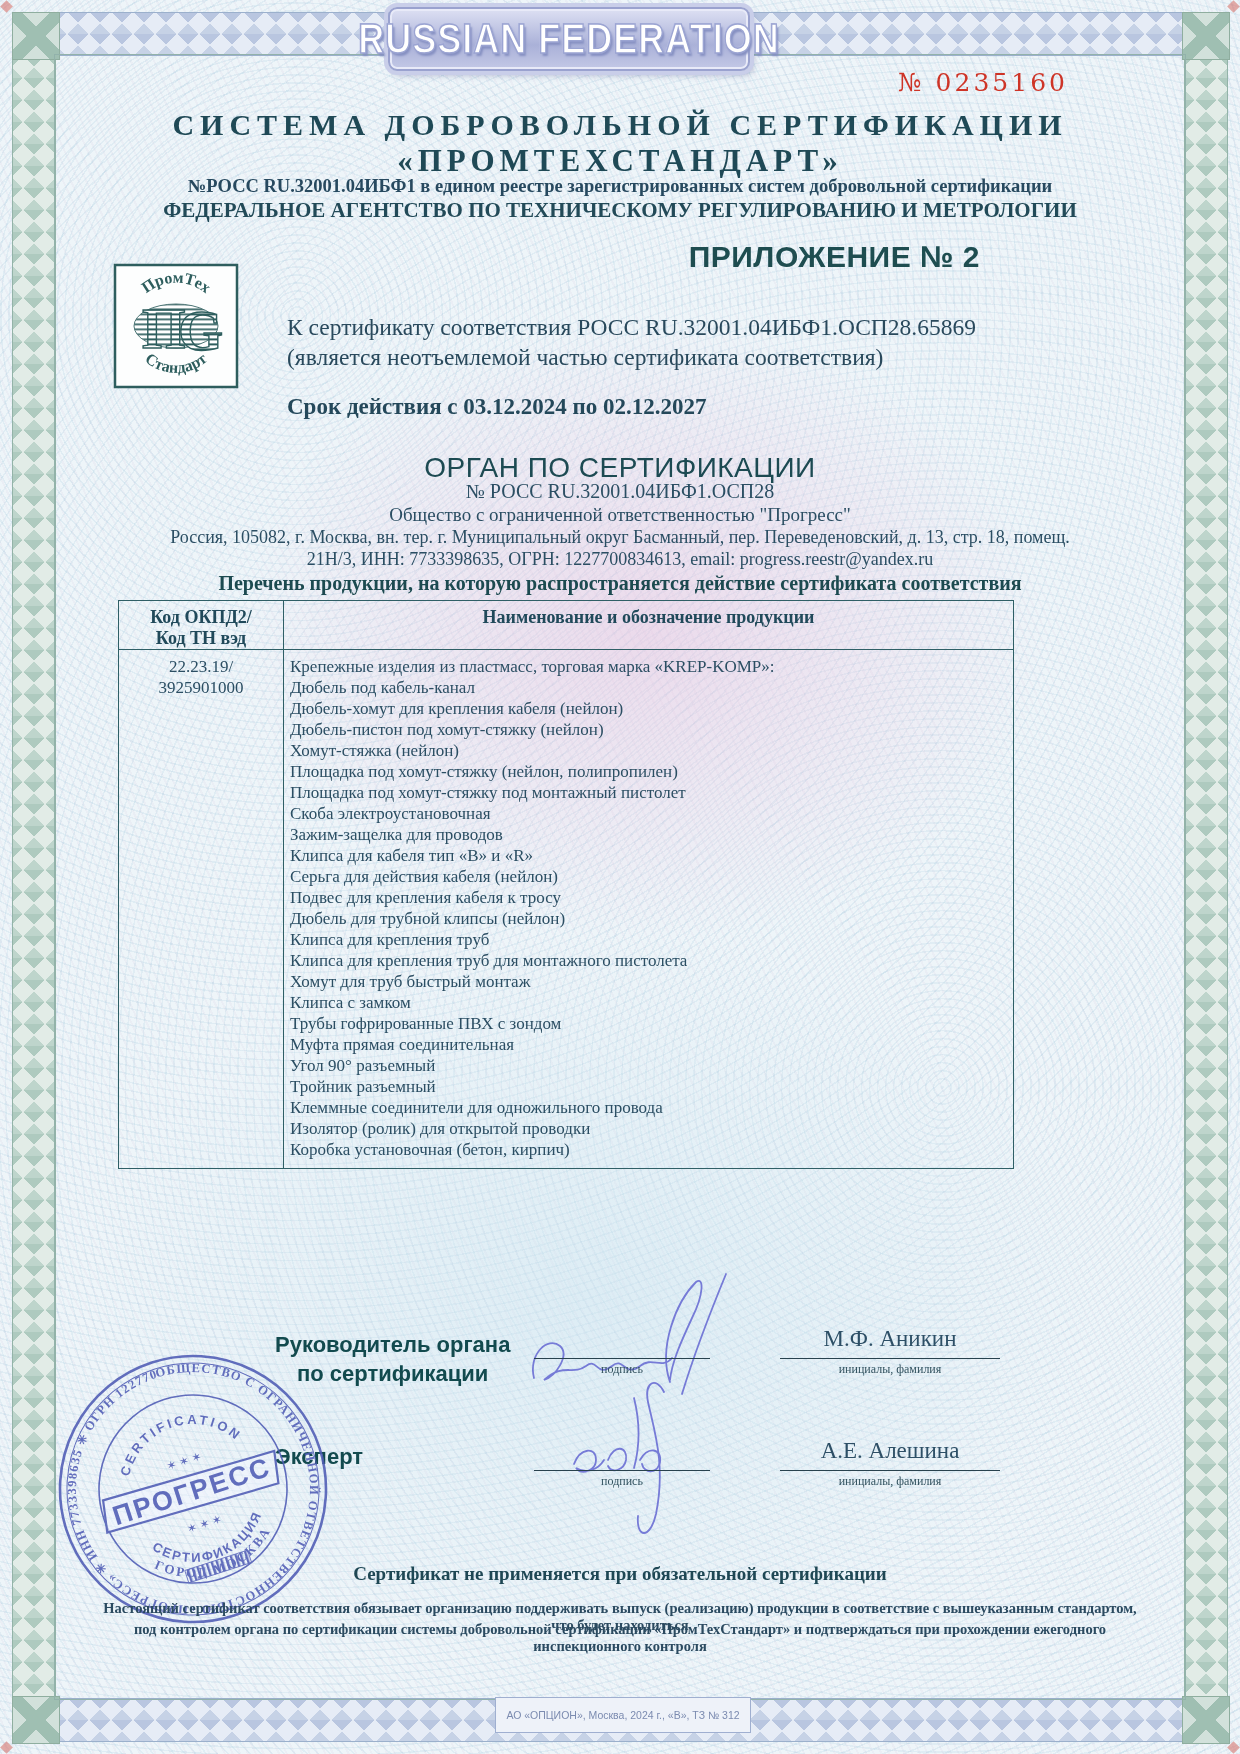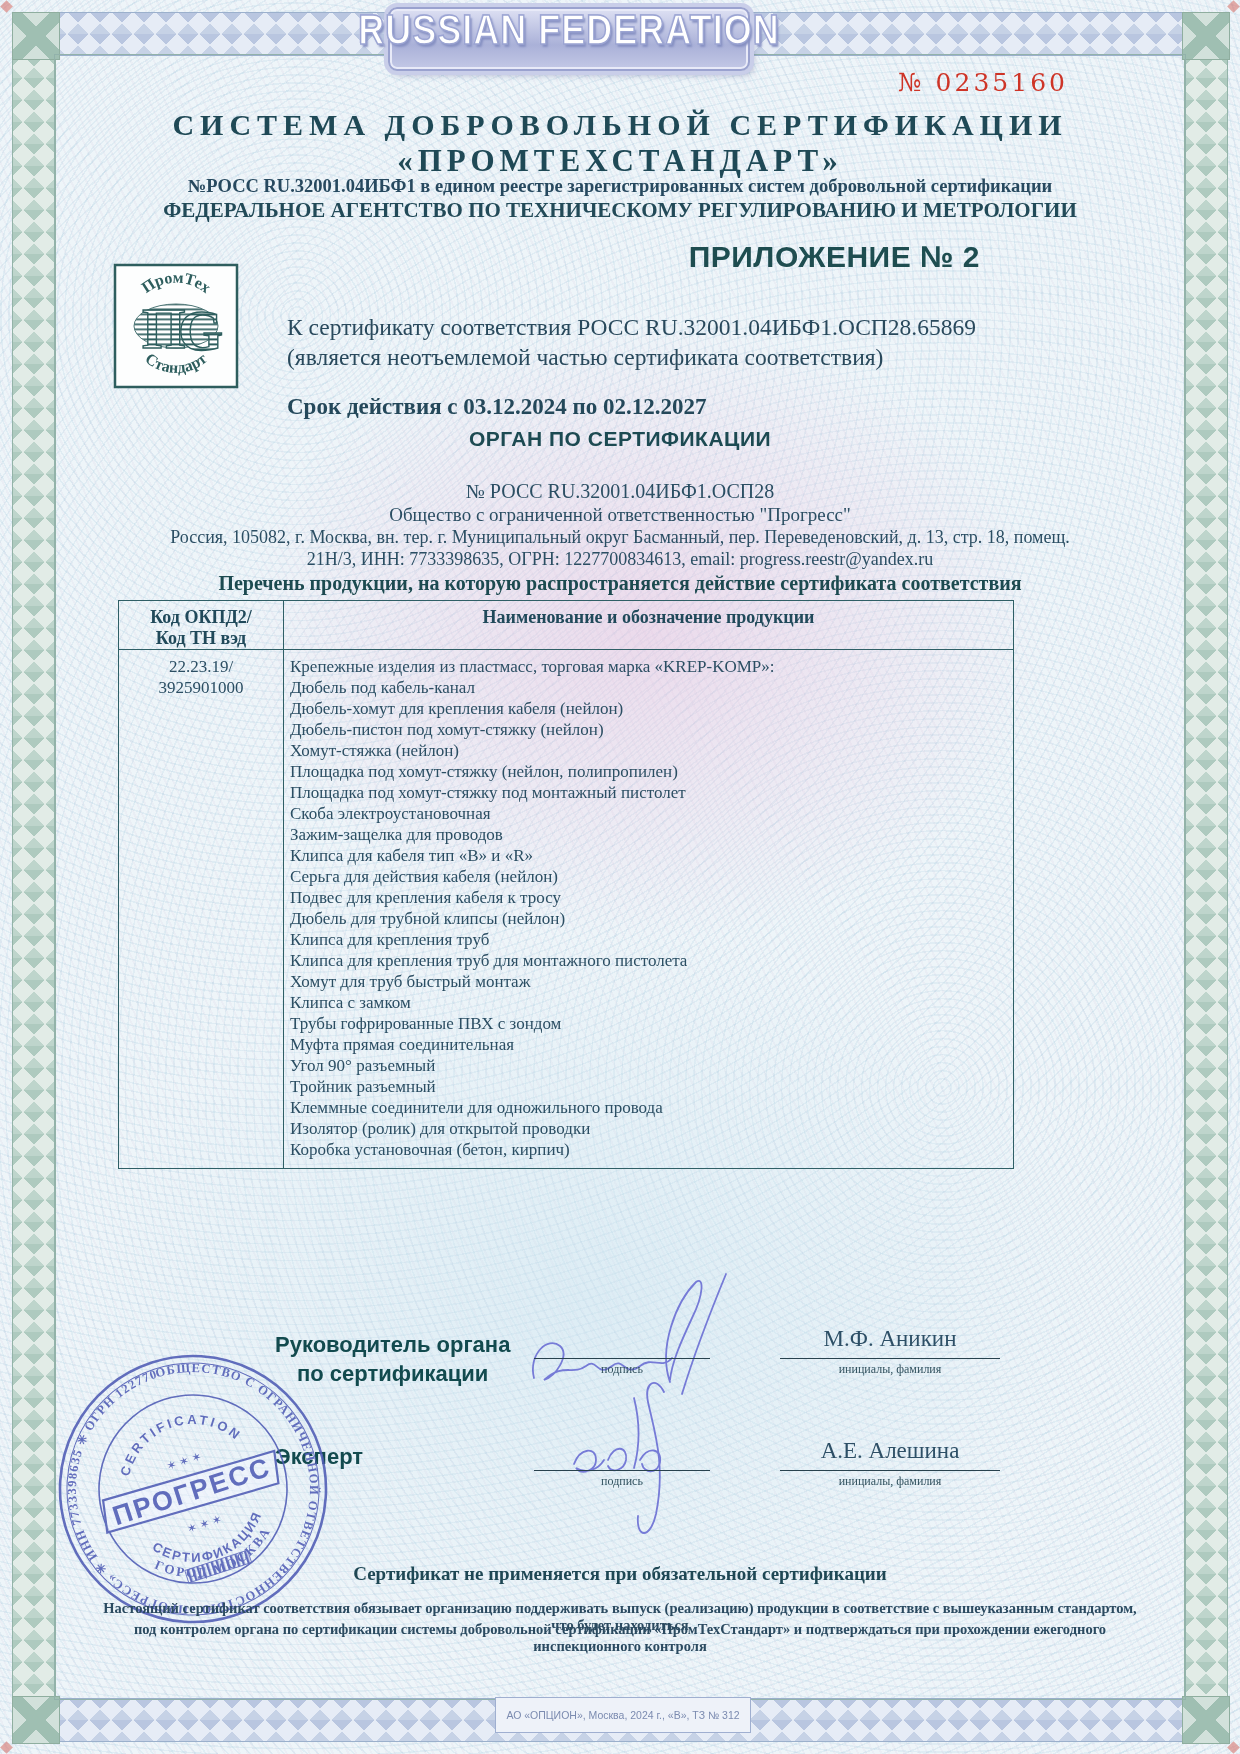--- a/index.html
+++ b/index.html
@@ -31,36 +31,36 @@
     box-shadow:inset 0 0 0 1px #93b3a8;}
   .corner{position:absolute;width:46px;height:46px;background:#d2e1db;border:1px solid #8fae9f;
     background-image:linear-gradient(45deg,transparent 40%,#9fbfb2 40%,#9fbfb2 60%,transparent 60%),
                      linear-gradient(-45deg,transparent 40%,#9fbfb2 40%,#9fbfb2 60%,transparent 60%);}
   .inner-line{position:absolute;inset:54px;border:1px solid #92b2ab;pointer-events:none;}
   .red-tick{position:absolute;width:9px;height:9px;background:#d56a62;opacity:.55;transform:rotate(45deg);}
   
   .banner{position:absolute;left:388px;top:7px;width:358px;height:60px;border-radius:9px;
     background:linear-gradient(#dde0f3,#aab1d8 60%,#c3c8e6);
     border:2px solid #9aa2cf;box-shadow:0 0 0 4px #c9cee9, 3px 4px 6px rgba(90,100,150,.45), inset 0 0 0 2px #e8eaf8;
-    display:flex;align-items:flex-start;justify-content:center;}
+    display:flex;align-items:center;justify-content:center;}
   .banner span{font-family:"Liberation Sans",sans-serif;font-weight:800;font-size:36px;letter-spacing:1px;
     color:#fff;transform:scaleY(1.18);-webkit-text-stroke:1.3px #9ba4d2;
     text-shadow:2px 2px 2px #8690c2, -1px -1px 0 #b8bfe4;white-space:nowrap;}
   .serial{position:absolute;left:898px;top:68px;font-size:25px;letter-spacing:3px;color:#ce3427;font-family:"DejaVu Serif",serif;}
   .c{text-align:center;left:60px;width:1120px;}
   .t1{top:108px;font-weight:bold;font-size:30px;letter-spacing:6px;color:#1f4956;text-align:center;}
   .t2{top:143px;font-weight:bold;font-size:31px;letter-spacing:5px;color:#1f4956;}
   .reg{top:176px;font-weight:bold;font-size:18.5px;color:#27495f;}
   .agency{top:198px;font-weight:bold;font-size:21px;color:#224a58;}
   .appendix{position:absolute;left:380px;top:240px;width:600px;text-align:right;
     font-family:Liberation Sans, sans-serif;font-weight:800;font-size:30px;letter-spacing:.5px;color:#1e4d50;}
   .certref1{position:absolute;left:287px;top:314px;font-size:23.5px;color:#29495c;}
   .certref2{position:absolute;left:287px;top:344px;font-size:23.5px;color:#29495c;}
   .validity{position:absolute;left:287px;top:394px;font-size:23px;font-weight:600;color:#24485a;}
-  .orghdr{top:427px;font-family:"Liberation Sans",sans-serif;font-weight:700;font-size:21px;letter-spacing:.5px;color:#1c4a52;}
+  .orghdr{top:452px;font-family:"Liberation Sans",sans-serif;font-weight:400;font-size:28px;letter-spacing:.5px;color:#1c4a52;}
   .orgnum{top:480px;font-size:20px;}
   .orgname{top:504px;font-size:19px;}
   .addr1{top:527px;font-size:18px;left:40px;width:1160px;}
   .addr2{top:549px;font-size:18px;}
   .caption{top:572px;font-weight:bold;font-size:20px;color:#1c4a50;left:60px;width:1120px;}
   
   .ptable{position:absolute;left:118px;top:600px;width:894px;border:1.5px solid #2f5f66;
     display:grid;grid-template-columns:165px 1fr;background:rgba(255,255,255,.0);}
   .th{border-bottom:1.5px solid #2f5f66;text-align:center;font-weight:bold;font-size:18px;color:#20495a;
     padding:6px 4px 0;}

